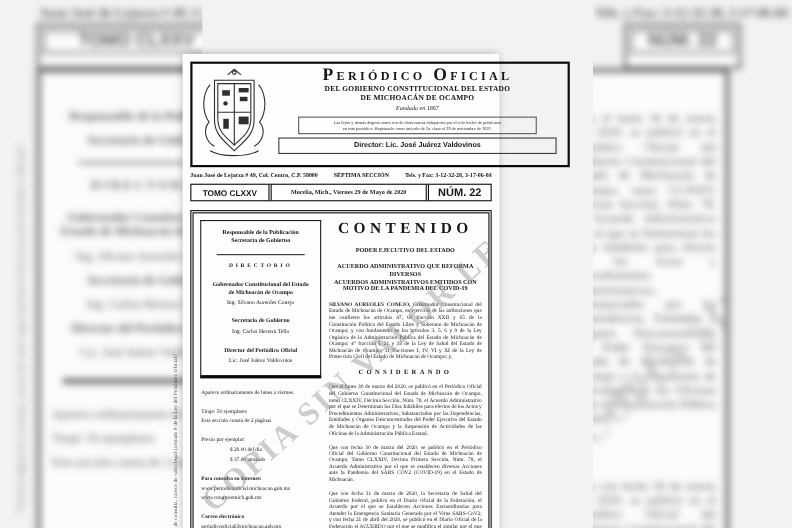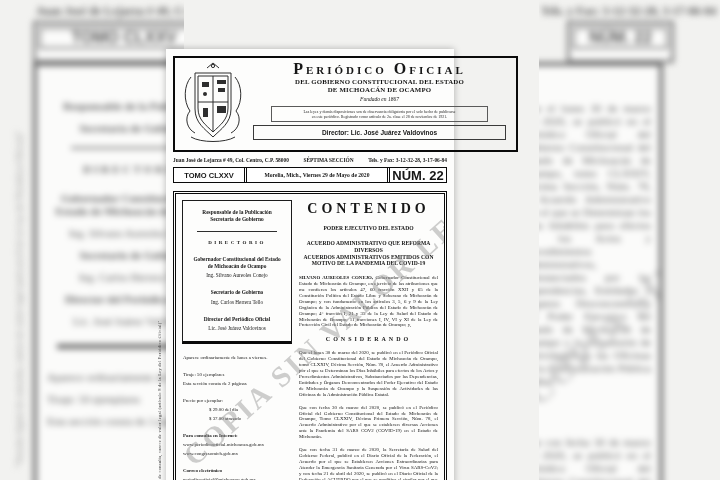--- a/index.html
+++ b/index.html
@@ -59,21 +59,21 @@
                font-size:6.5px;line-height:7px;padding:3px 0;margin:0 2px;}
 
   .addr-row{position:absolute;left:7px;right:7px;top:108px;display:flex;justify-content:space-between;
             font-weight:bold;font-size:5.4px;line-height:7px;}
   .issue-row{position:absolute;left:7px;right:7px;top:118px;height:16px;border:1.5px solid #0a0a0a;
              box-sizing:border-box;display:flex;align-items:stretch;background:#fff;}
   .ir-cell{display:flex;align-items:center;justify-content:center;}
   .ir-tomo{width:70px;border-right:3px double #0a0a0a;font-family:Liberation Sans, sans-serif;
            font-weight:bold;font-size:7.5px;}
   .ir-date{flex:1;border-right:3px double #0a0a0a;font-weight:bold;font-size:5.6px;}
-  .ir-num{width:56px;font-family:"Liberation Sans",sans-serif;font-weight:bold;font-size:13px;}
+  .ir-num{width:56px;font-family:"Liberation Sans",sans-serif;font-weight:bold;font-size:10px;}
 
   .content-box{position:absolute;left:7px;right:7px;top:142px;bottom:6px;border:3px double #0a0a0a;
                padding:6px;display:flex;gap:7px;overflow:hidden;}
   .watermark{position:absolute;left:-30px;right:-30px;top:140px;text-align:center;font-weight:bold;
              font-size:29px;letter-spacing:3px;color:rgba(138,138,138,.42);transform:rotate(-42deg);
              white-space:nowrap;z-index:3;pointer-events:none;}
   .col-left{width:110px;flex:none;position:relative;z-index:1;}
   .dir-box{border:1px solid #1c1c1c;border-bottom:3px solid #0a0a0a;text-align:center;
            padding:8px 2px 6px;box-sizing:border-box;}
   .db-resp{font-weight:bold;font-size:5.4px;line-height:7px;}

